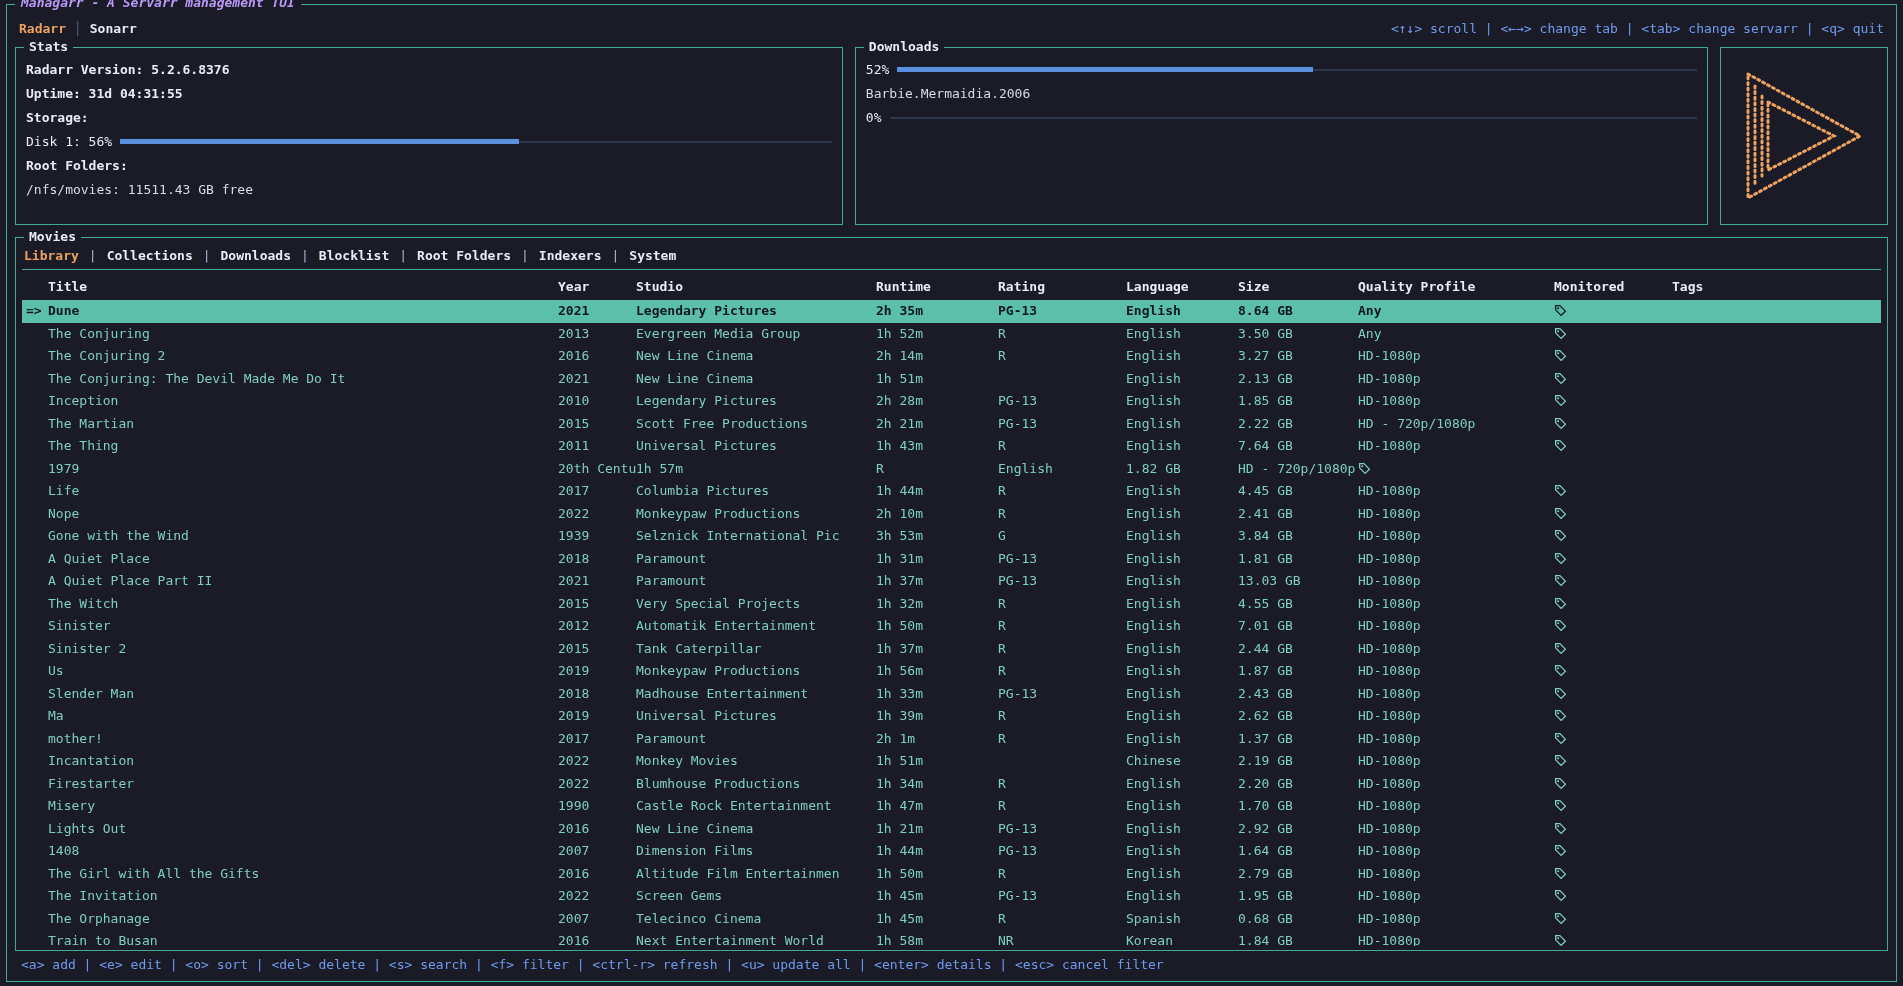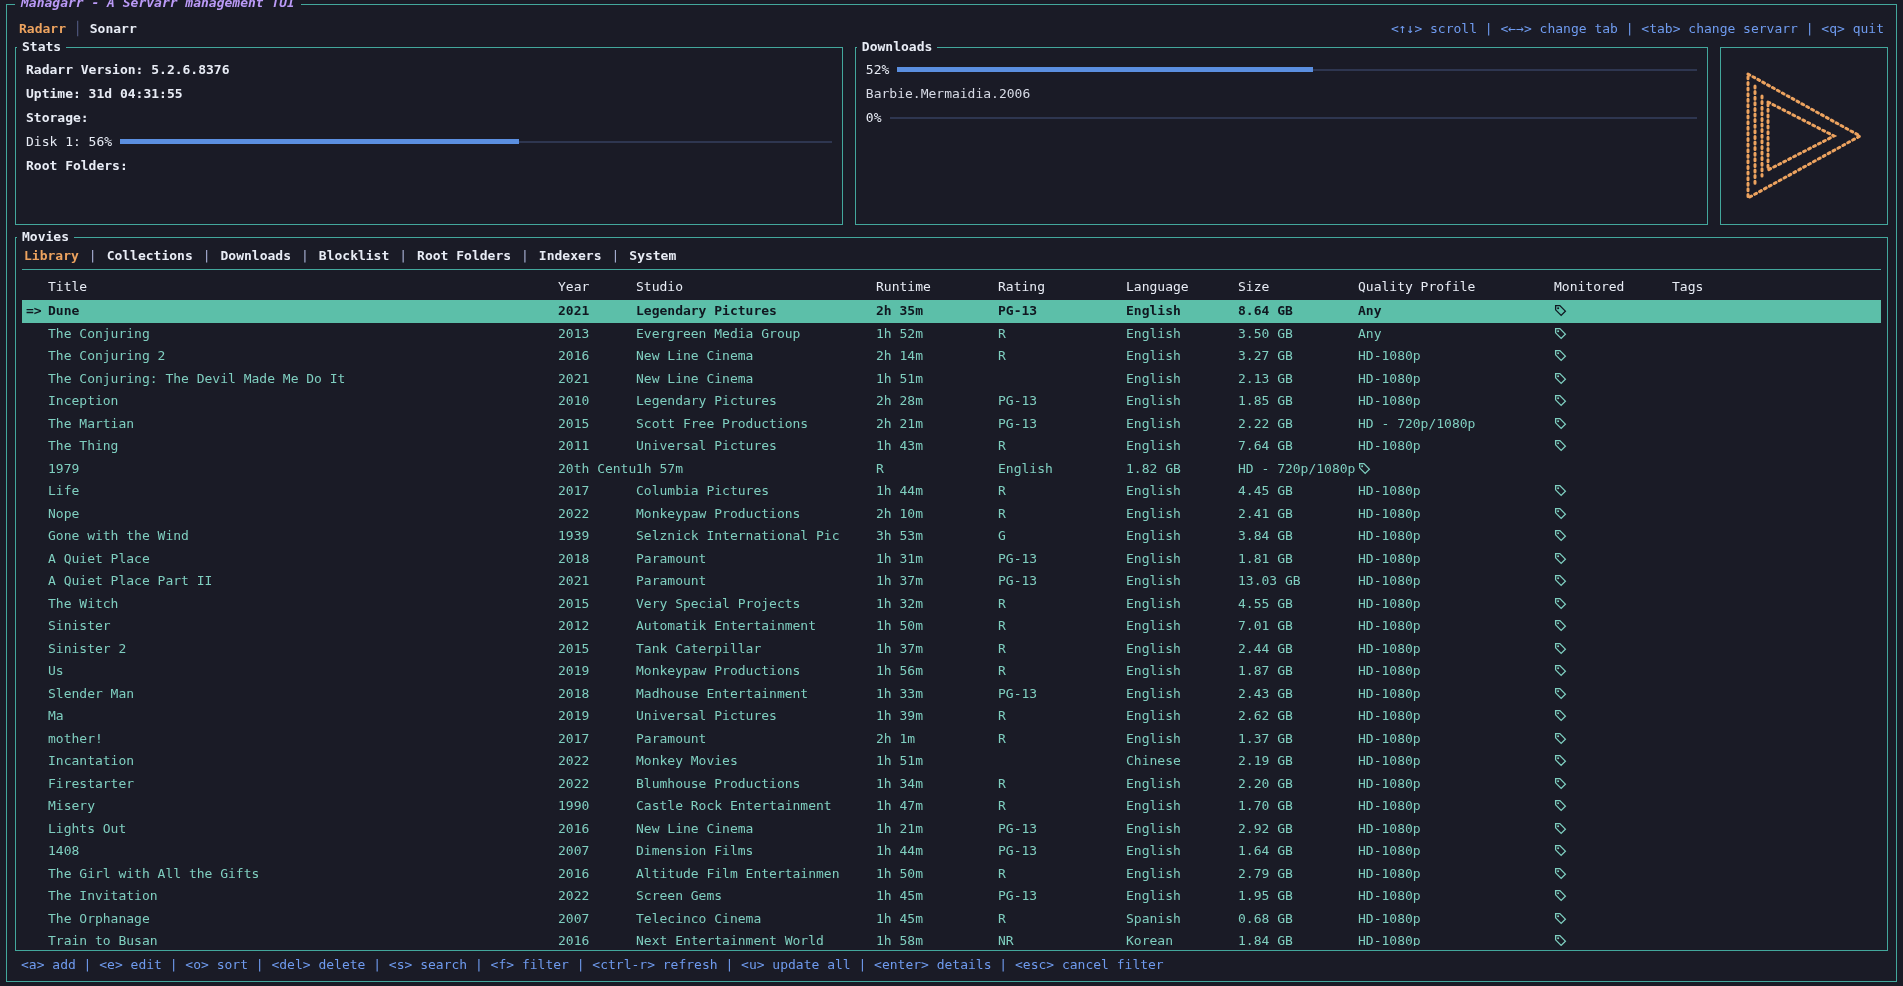--- a/index.html
+++ b/index.html
@@ -27,21 +27,21 @@
     font-weight:bold;font-style:italic;white-space:nowrap;}
   
   .topbar{display:flex;justify-content:space-between;align-items:center;height:22px;margin:0 4px 8px;flex:0 0 auto;}
   .tabs{display:flex;align-items:center;gap:8px;}
   .tab{font-weight:bold;color:var(--bright);cursor:default;}
   .tab.active{color:var(--orange);}
   .tabsep{color:var(--dim-sep);}
   .tophelp{color:var(--blue);white-space:nowrap;}
   
   .panel{position:relative;border:1px solid var(--border);}
-  .panel-title{position:absolute;top:-9px;left:1px;background:var(--bg);padding:0 5px;font-weight:bold;color:var(--bright);}
+  .panel-title{position:absolute;top:-9px;left:8px;background:var(--bg);padding:0 5px;font-weight:bold;color:var(--bright);}
   .toppanels{display:flex;gap:12px;height:178px;margin-bottom:12px;flex:0 0 auto;}
   .stats{flex:0 0 44.2%;}
   .downloads{flex:1;}
   .logobox{flex:0 0 168px;display:flex;align-items:center;justify-content:center;}
   .panel-body{padding:10px 10px 6px;}
   .line{line-height:24px;white-space:nowrap;}
   .b{font-weight:bold;color:var(--bright);}
   .gaugerow{display:flex;align-items:center;line-height:24px;height:24px;}
   .glabel{white-space:nowrap;color:var(--bright);}
   .gauge{flex:1;position:relative;height:24px;margin-left:8px;}
@@ -50,21 +50,21 @@
   .dl-name{line-height:24px;color:var(--fg);white-space:nowrap;overflow:hidden;}
   
   .movies{flex:1;display:flex;flex-direction:column;padding:8px 6px 4px;min-height:0;}
   .mtabs{display:flex;align-items:center;gap:10px;height:24px;border-bottom:1px solid var(--border);
     padding:0 2px 4px;flex:0 0 auto;}
   .mtab{color:var(--bright);font-weight:bold;cursor:default;}
   .mtab.active{color:var(--orange);}
   .mtabsep{color:var(--sep);font-weight:normal;}
   .tgrid{display:grid;grid-template-columns:26px 510px 78px 240px 122px 128px 112px 120px 196px 118px 1fr;
     align-items:center;}
-  .thead{height:28px;font-weight:normal;color:var(--bright);flex:0 0 auto;margin-top:2px;}
+  .thead{height:28px;font-weight:bold;color:var(--bright);flex:0 0 auto;margin-top:2px;}
   .tbody{flex:1;overflow:hidden;min-height:0;}
   .trow{height:22.5px;line-height:22.5px;color:var(--row);white-space:nowrap;}
   .trow.selected{background:var(--sel-bg);color:var(--sel-fg);font-weight:bold;}
   .cell{overflow:hidden;white-space:nowrap;}
   .c-arrow{padding-left:4px;}
   .tag-icon{vertical-align:middle;position:relative;top:-1px;}
   
   .footer{flex:0 0 auto;height:24px;display:flex;align-items:center;padding:2px 6px 0;}
   .footerhelp{color:var(--blue);white-space:nowrap;}
   
@@ -94,20 +94,21 @@
         <div class="line b">Uptime: 31d 04:31:55</div>
         <div class="line b">Storage:</div>
         <div class="gaugerow">
           <span class="glabel">Disk 1: 56%</span>
           <div class="gauge">
             <div class="gtrack"></div>
             <div class="gfill" style="width: 56%;"></div>
           </div>
         </div>
         <div class="line b">Root Folders:</div>
+        <div class="line">/nfs/movies: 11511.43 GB free</div>
       </div>
     </div>
 
     <div class="panel downloads">
       <span class="panel-title">Downloads</span>
       <div class="panel-body">
         <div class="gaugerow">
           <span class="glabel">52%</span>
           <div class="gauge">
             <div class="gtrack"></div>

